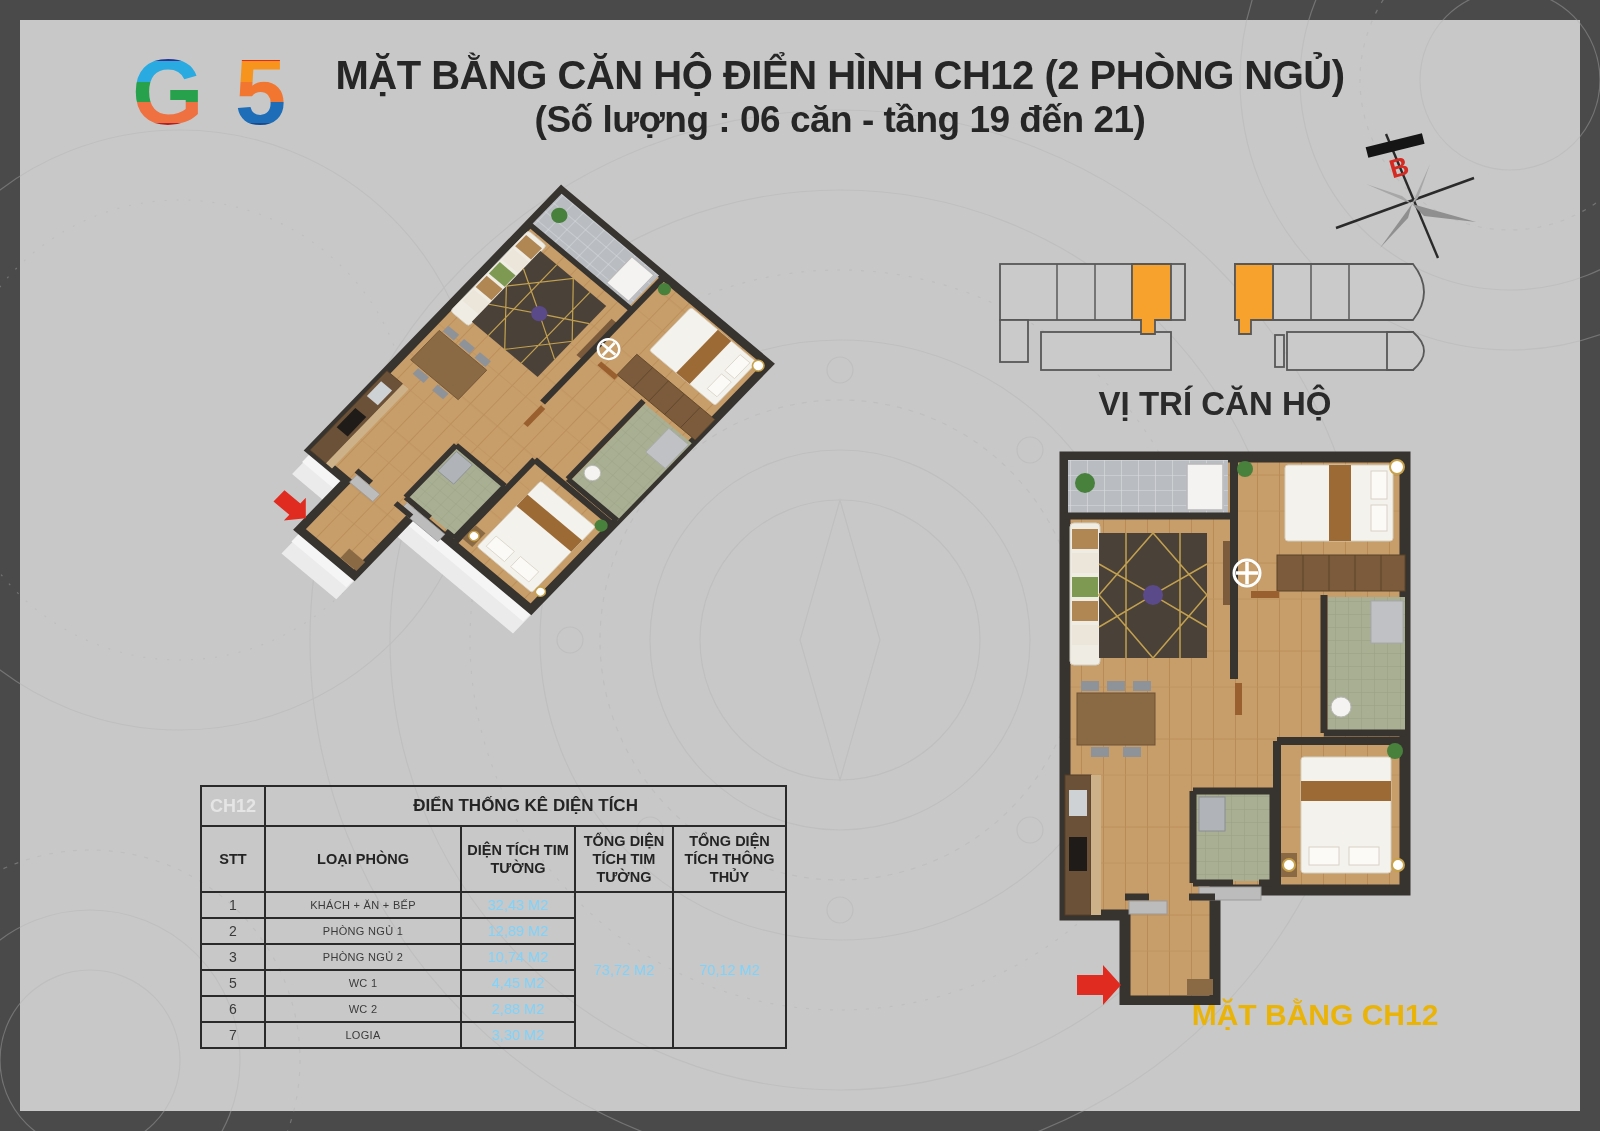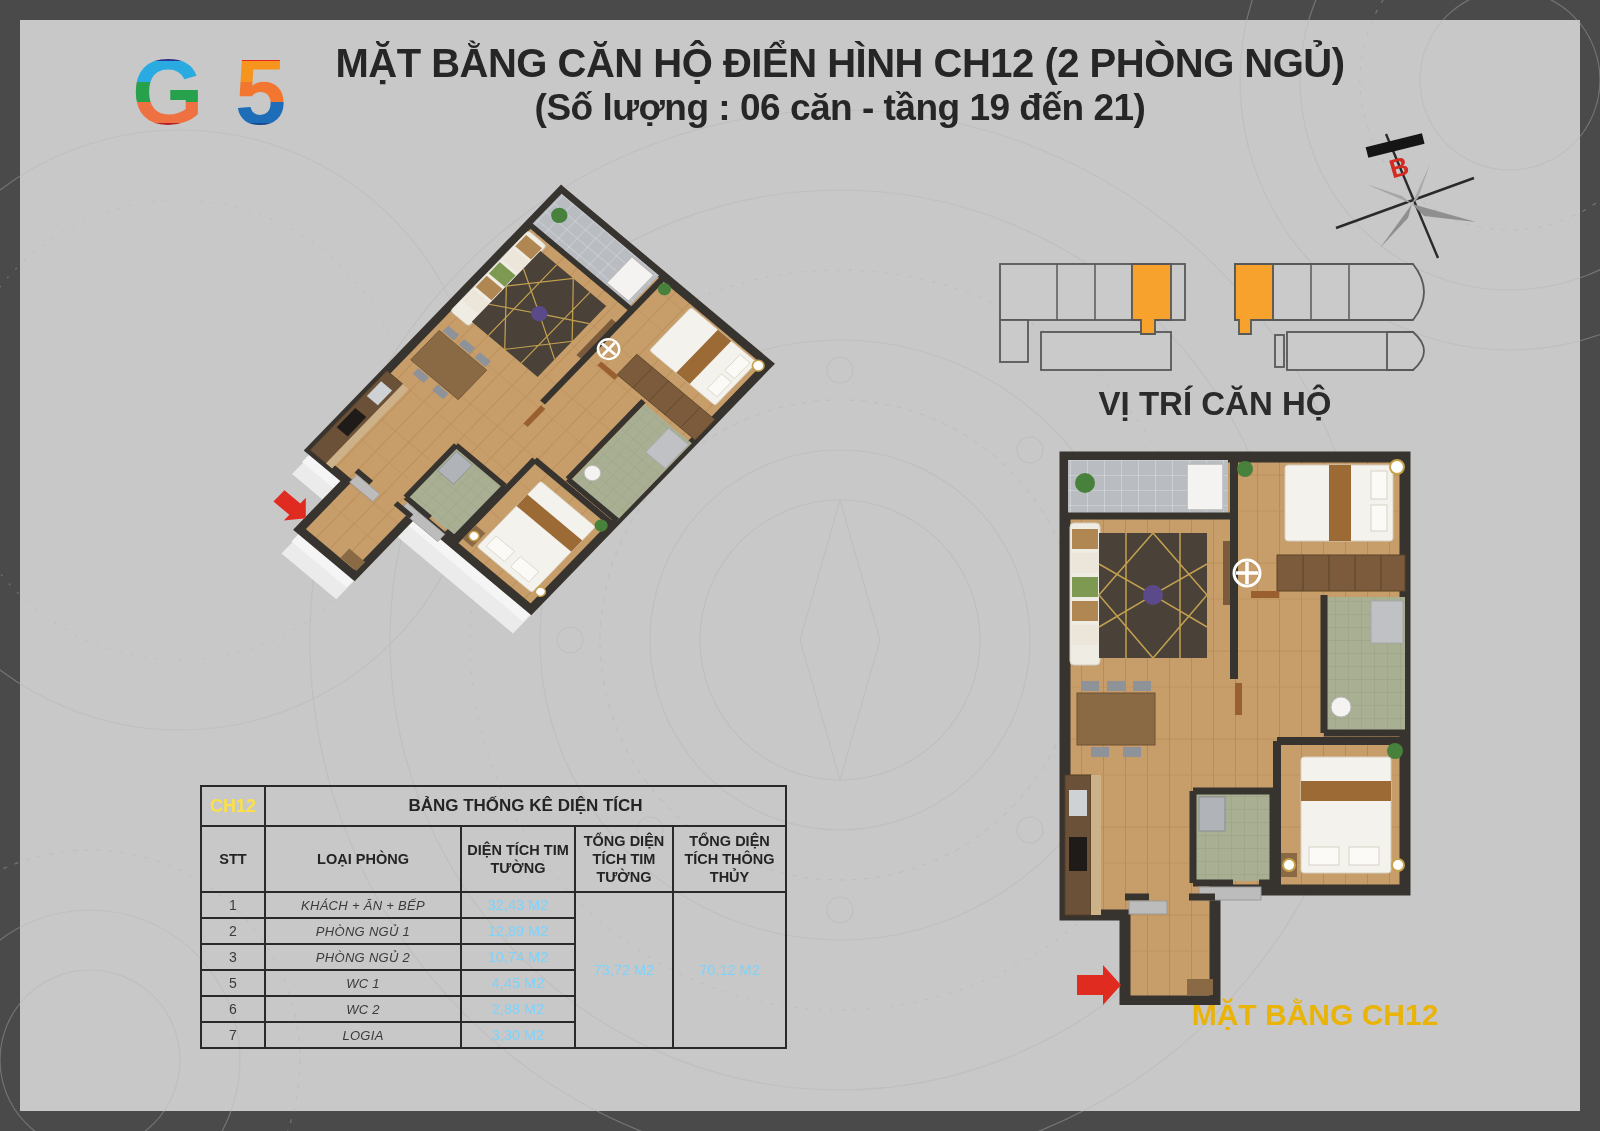--- a/index.html
+++ b/index.html
@@ -1,33 +1,33 @@
 <!DOCTYPE html>
 <html><head>
 <meta charset="utf-8">
 <style>
   html,body{margin:0;padding:0;background:#4a4a4a;}
   .stage{position:relative;width:1600px;height:1131px;background:#4a4a4a;overflow:hidden;
          font-family:"Liberation Sans","DejaVu Sans",sans-serif;}
   .canvas{position:absolute;left:20px;top:20px;right:20px;bottom:20px;background:#c8c8c8;}
   .abs{position:absolute;}
   .pattern-svg{position:absolute;left:0;top:0;width:100%;height:100%;pointer-events:none;}
-  .title-block{left:320px;top:40px;width:1040px;text-align:center;color:#262626;}
+  .title-block{left:320px;top:52px;width:1040px;text-align:center;color:#262626;}
   .title-line1{font-size:40px;font-weight:bold;letter-spacing:-0.5px;line-height:1.15;}
   .title-line2{font-size:37px;font-weight:bold;letter-spacing:-0.5px;line-height:1.2;text-align:center;}
   .loc-caption{left:995px;top:385px;width:440px;text-align:center;font-size:33px;font-weight:bold;color:#2b2b2b;}
   .plan2d-caption{left:1175px;top:998px;width:280px;text-align:center;font-size:30px;font-weight:bold;color:#eab308;}
   
   table.area{border-collapse:collapse;table-layout:fixed;width:585px;background:transparent;color:#3a3a3a;}
   table.area td{border:2px solid #2a2a2a;text-align:center;vertical-align:middle;padding:0 3px;overflow:hidden;}
-  td.code{color:#fde047;font-weight:bold;font-size:18px;}
+  td.code{color:#e5e5e5;font-weight:bold;font-size:18px;}
   td.tbl-title{font-weight:bold;font-size:17px;color:#242424;}
   td.hd{font-weight:bold;font-size:14.5px;color:#242424;line-height:1.25;}
   td.stt{font-size:14px;}
-  td.room{font-size:13px;letter-spacing:0.3px;font-style:italic;}
+  td.room{font-size:11px;letter-spacing:0.3px;}
   td.val{color:#7dd3fc;font-size:14.5px;}
   tr.r-top{height:40px;}
   tr.r-head{height:66px;}
   tr.r-data{height:26px;}
 </style>
 </head>
 <body>
 
 <div class="stage">
   <div class="canvas"></div>
@@ -261,21 +261,21 @@
     <colgroup>
         <col style="width:64px">
         <col style="width:196px">
         <col style="width:114px">
         <col style="width:98px">
         <col style="width:113px">
       </colgroup>
     <tbody>
         <tr class="r-top">
       <td class="code">CH12</td>
-      <td class="tbl-title" colspan="4">BẢNG THỐNG KÊ DIỆN TÍCH</td>
+      <td class="tbl-title" colspan="4">ĐIỂN THỐNG KÊ DIỆN TÍCH</td>
     </tr>
     <tr class="r-head">
       <td class="hd">STT</td>
       <td class="hd">LOẠI PHÒNG</td>
       <td class="hd">DIỆN TÍCH TIM TƯỜNG</td>
       <td class="hd">TỔNG DIỆN TÍCH TIM TƯỜNG</td>
       <td class="hd">TỔNG DIỆN TÍCH THÔNG THỦY</td>
     </tr>
     <tr class="r-data">
       <td class="stt">1</td>

